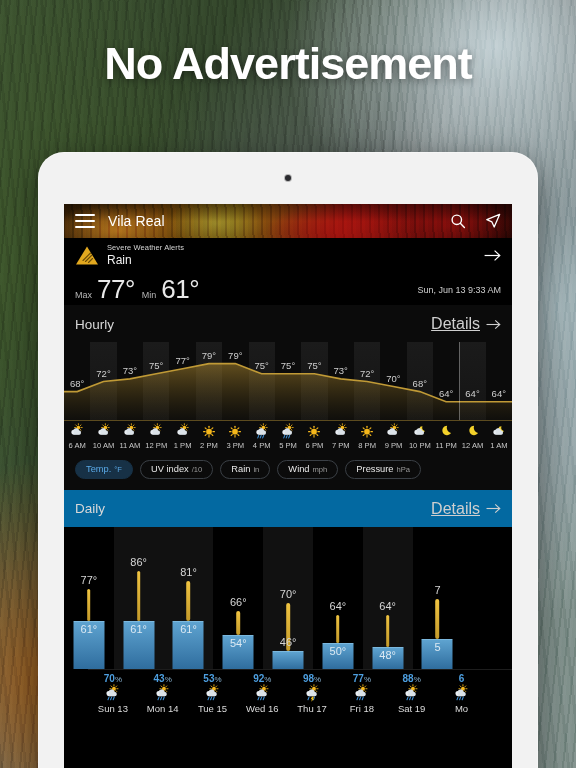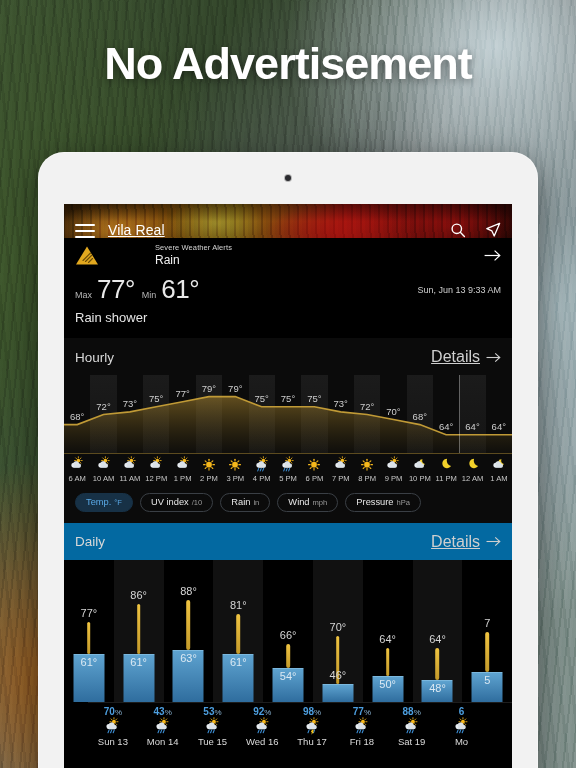--- a/index.html
+++ b/index.html
@@ -99,34 +99,34 @@
     opacity:.7; mix-blend-mode:overlay;
   }
   #headerphoto::before {
     content:""; position:absolute; inset:0;
     background:linear-gradient(180deg, rgba(0,0,0,.45) 0%, rgba(0,0,0,.1) 35%, rgba(0,0,0,.3) 100%);
     z-index:1;
   }
 
   
   #appbar {
-    height:34px; display:flex; align-items:flex-end;
-    padding:0 11px; position:relative; z-index:3;text-decoration:underline;
+    height:34px; display:flex; align-items:center;
+    padding:0 11px; position:relative; z-index:3;
   }
   .hamburger { width:20px; height:14px; display:flex; flex-direction:column; justify-content:space-between; cursor:pointer; }
   .hamburger span { display:block; height:2.4px; background:#fff; border-radius:1px; }
   #city { margin-left:13px; font-size:14px; color:#fff; letter-spacing:.1px; }
   #appbar .ab-right { margin-left:auto; display:flex; align-items:center; gap:19px; }
 
   
   #alert {
     display:flex; align-items:center; gap:8px;
     padding:6px 11px 5px; background:#000; position:relative; z-index:3;
   }
-  .alert-txt { display:flex; flex-direction:column; line-height:1.18;margin-left:48px; }
+  .alert-txt { display:flex; flex-direction:column; line-height:1.18; }
   .alert-title { font-size:7.5px; color:#d4d4d4; letter-spacing:.1px; }
   .alert-sub { font-size:12px; color:#f0f0f0; }
   #alert .arrow { margin-left:auto; }
 
   
   #current {
     display:flex; align-items:baseline; padding:2px 11px 0; background:#000;
   }
   .lbl { font-size:9px; color:#b6b6b6; }
   .big { font-size:26px; color:#e9e9e9; font-weight:300; letter-spacing:-.5px; }
@@ -252,21 +252,20 @@
       </span>
     </div>
 
     <div id="current">
       <span class="lbl">Max</span>
       <span class="big ml4">77°</span>
       <span class="lbl ml6">Min</span>
       <span class="big ml4">61°</span>
       <span id="cur-date">Sun, Jun 13 9:33 AM</span>
     </div>
-    <div id="condition">Rain shower</div>
 
     <div class="sec-head">
       <span class="sec-title">Hourly</span>
       <span class="sec-details">
         <span>Details</span>
         <span>
           <svg width="15" height="11" viewBox="0 0 15 11">
               <line x1="0.5" y1="5.5" x2="13.6" y2="5.5" stroke="#cfcfcf" stroke-width="1.1"></line>
               <polyline points="9.2,1.3 13.8,5.5 9.2,9.7" stroke="#cfcfcf" stroke-width="1.1" fill="none"></polyline>
             </svg>
@@ -643,26 +642,20 @@
     <div class="dbar-gold" style="top:62.0px;height:32.0px"></div>
     <div class="dbar-blue" style="height:48.0px"></div>
     <div class="dlo on-bar" style="top:96.0px">61°</div>
   </div>
           <div class="dcol alt">
     <div class="dhi" style="top:29.0px">86°</div>
     <div class="dbar-gold" style="top:44.0px;height:50.0px"></div>
     <div class="dbar-blue" style="height:48.0px"></div>
     <div class="dlo on-bar" style="top:96.0px">61°</div>
   </div>
-          <div class="dcol">
-    <div class="dhi" style="top:25.0px">88°</div>
-    <div class="dbar-gold" style="top:40.0px;height:50.0px"></div>
-    <div class="dbar-blue" style="height:52.0px"></div>
-    <div class="dlo on-bar" style="top:92.0px">63°</div>
-  </div>
           <div class="dcol alt">
     <div class="dhi" style="top:39.0px">81°</div>
     <div class="dbar-gold" style="top:54.0px;height:40.0px"></div>
     <div class="dbar-blue" style="height:48.0px"></div>
     <div class="dlo on-bar" style="top:96.0px">61°</div>
   </div>
           <div class="dcol">
     <div class="dhi" style="top:69.0px">66°</div>
     <div class="dbar-gold" style="top:84.0px;height:24.0px"></div>
     <div class="dbar-blue" style="height:34.0px"></div>

